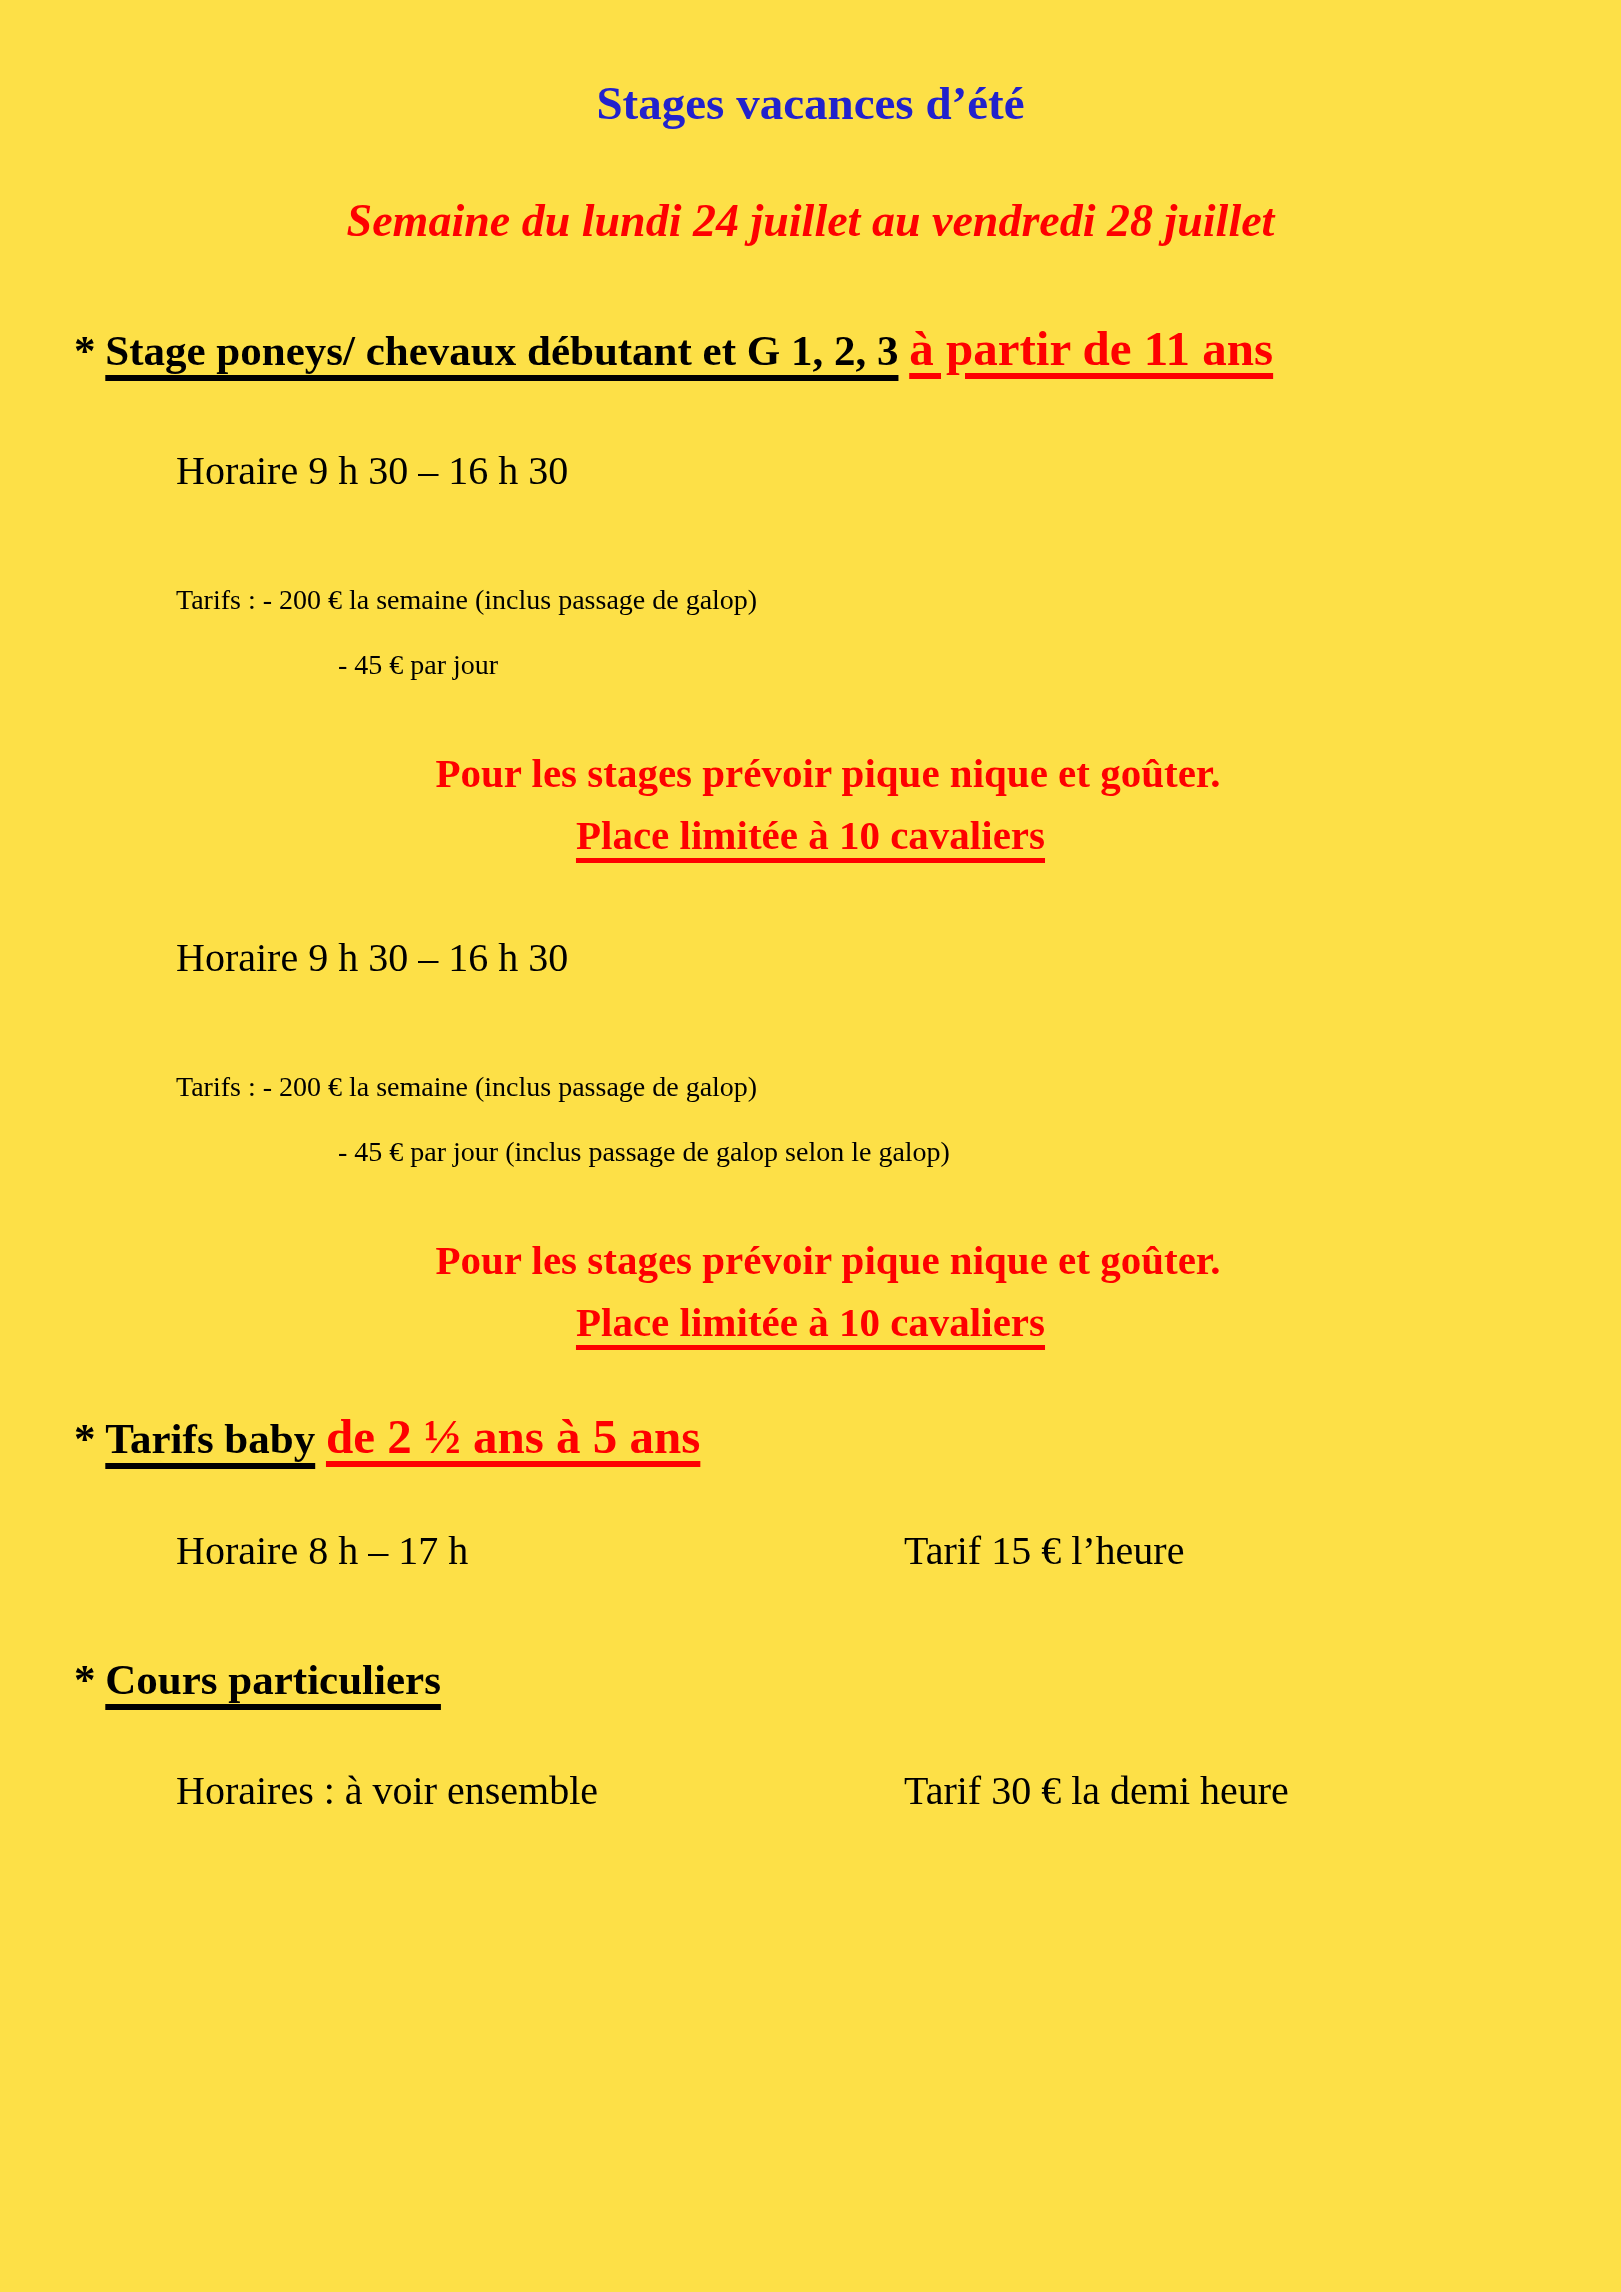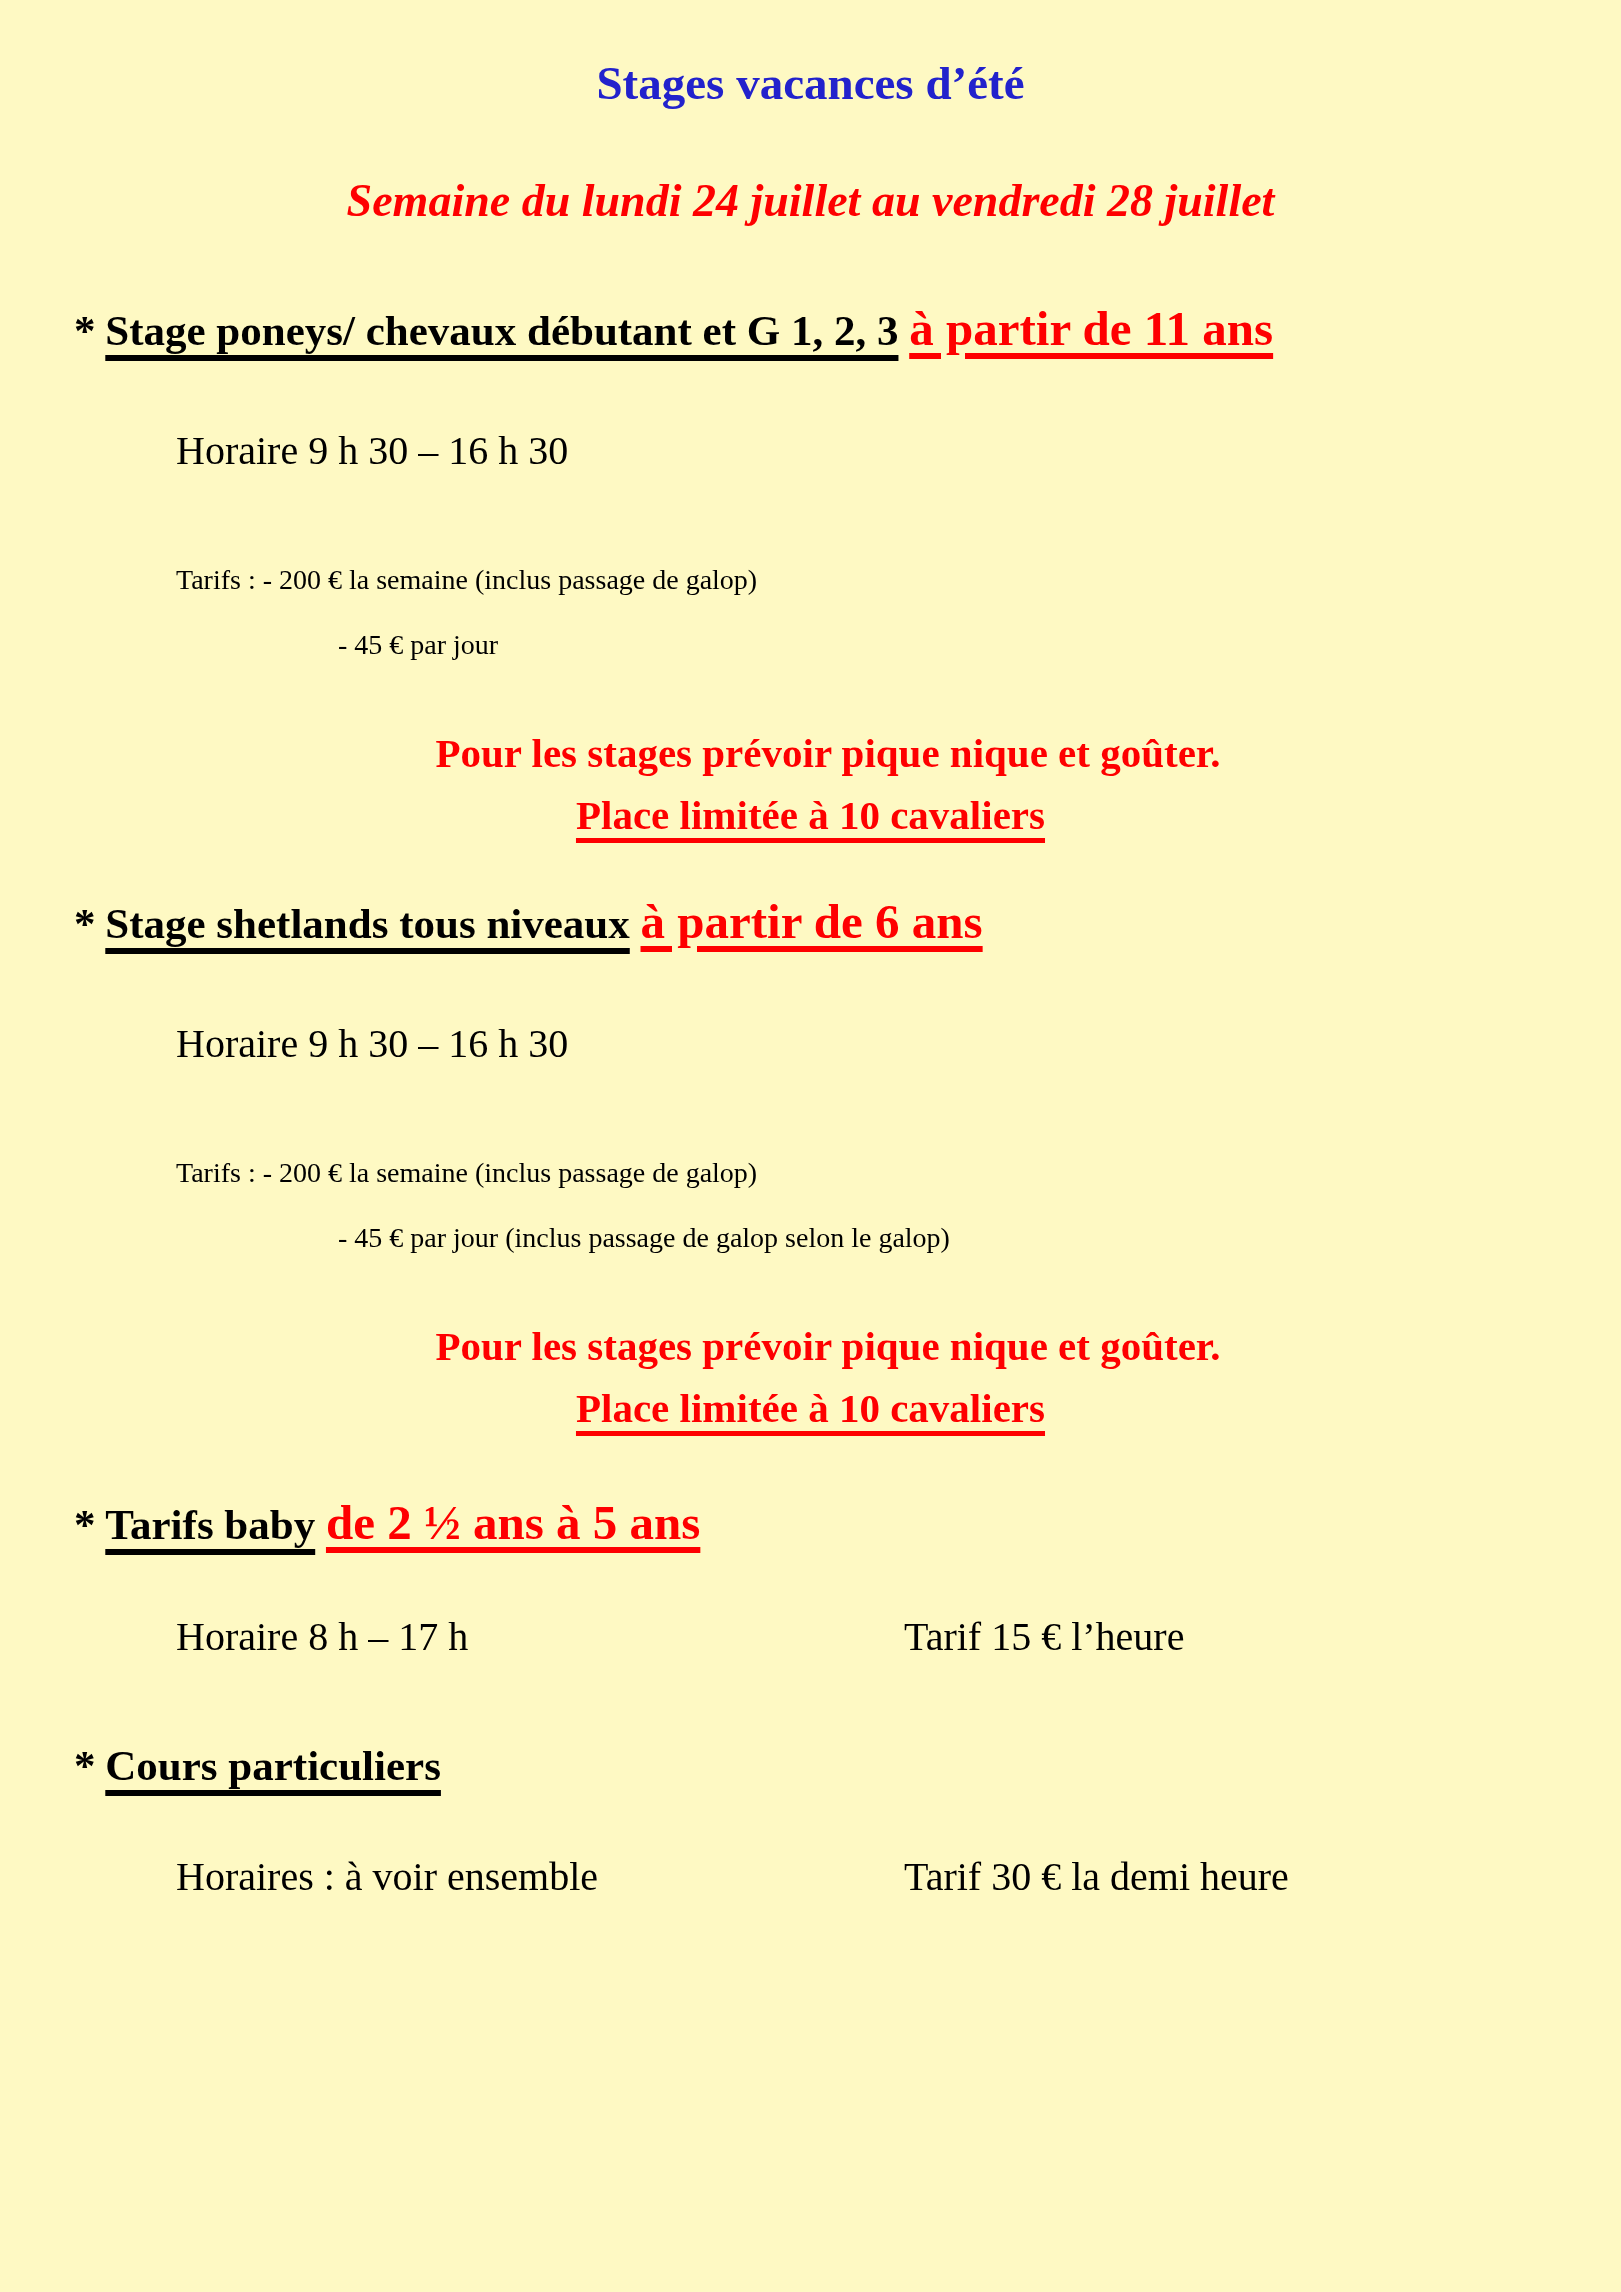--- a/index.html
+++ b/index.html
@@ -11,23 +11,23 @@
     width: 1621px;
     height: 2293px;
     font-family: "Liberation Serif", "DejaVu Serif", serif;
     color: #000000;
   }
   .page {
     position: relative;
     width: 1621px;
     height: 2293px;
     box-sizing: border-box;
-    padding-top: 56px;
+    padding-top: 76px;
     overflow: hidden;
-    background: #fef9c3;
+    background: #fde047;
   }
   .doc-title {
     margin: 0;
     text-align: center;
     font-size: 47px;
     line-height: 1.15;
     font-weight: bold;
     color: var(--blue, #2222cc);
   }
   .doc-subtitle {
@@ -126,23 +126,20 @@
       <div class="t1">Tarifs : - 200 € la semaine (inclus passage de galop)</div>
       <div class="t2">- 45 € par jour</div>
     </div>
     <div class="notice">
       <div class="n1">Pour les stages prévoir pique nique et goûter.</div>
       <div class="n2">Place limitée à 10 cavaliers</div>
     </div>
   </div>
 
   <div>
-    <div class="heading h2">
-      <span class="bullet">*</span><span class="h-black">Stage shetlands tous niveaux</span><span class="h-gap">&nbsp;</span><span class="h-red">à partir de 6 ans</span>
-    </div>
     <p class="body-line">Horaire 9 h 30 – 16 h 30</p>
     <div class="tarifs">
       <div class="t1">Tarifs : - 200 € la semaine (inclus passage de galop)</div>
       <div class="t2">- 45 € par jour (inclus passage de galop selon le galop)</div>
     </div>
     <div class="notice">
       <div class="n1">Pour les stages prévoir pique nique et goûter.</div>
       <div class="n2">Place limitée à 10 cavaliers</div>
     </div>
   </div>

